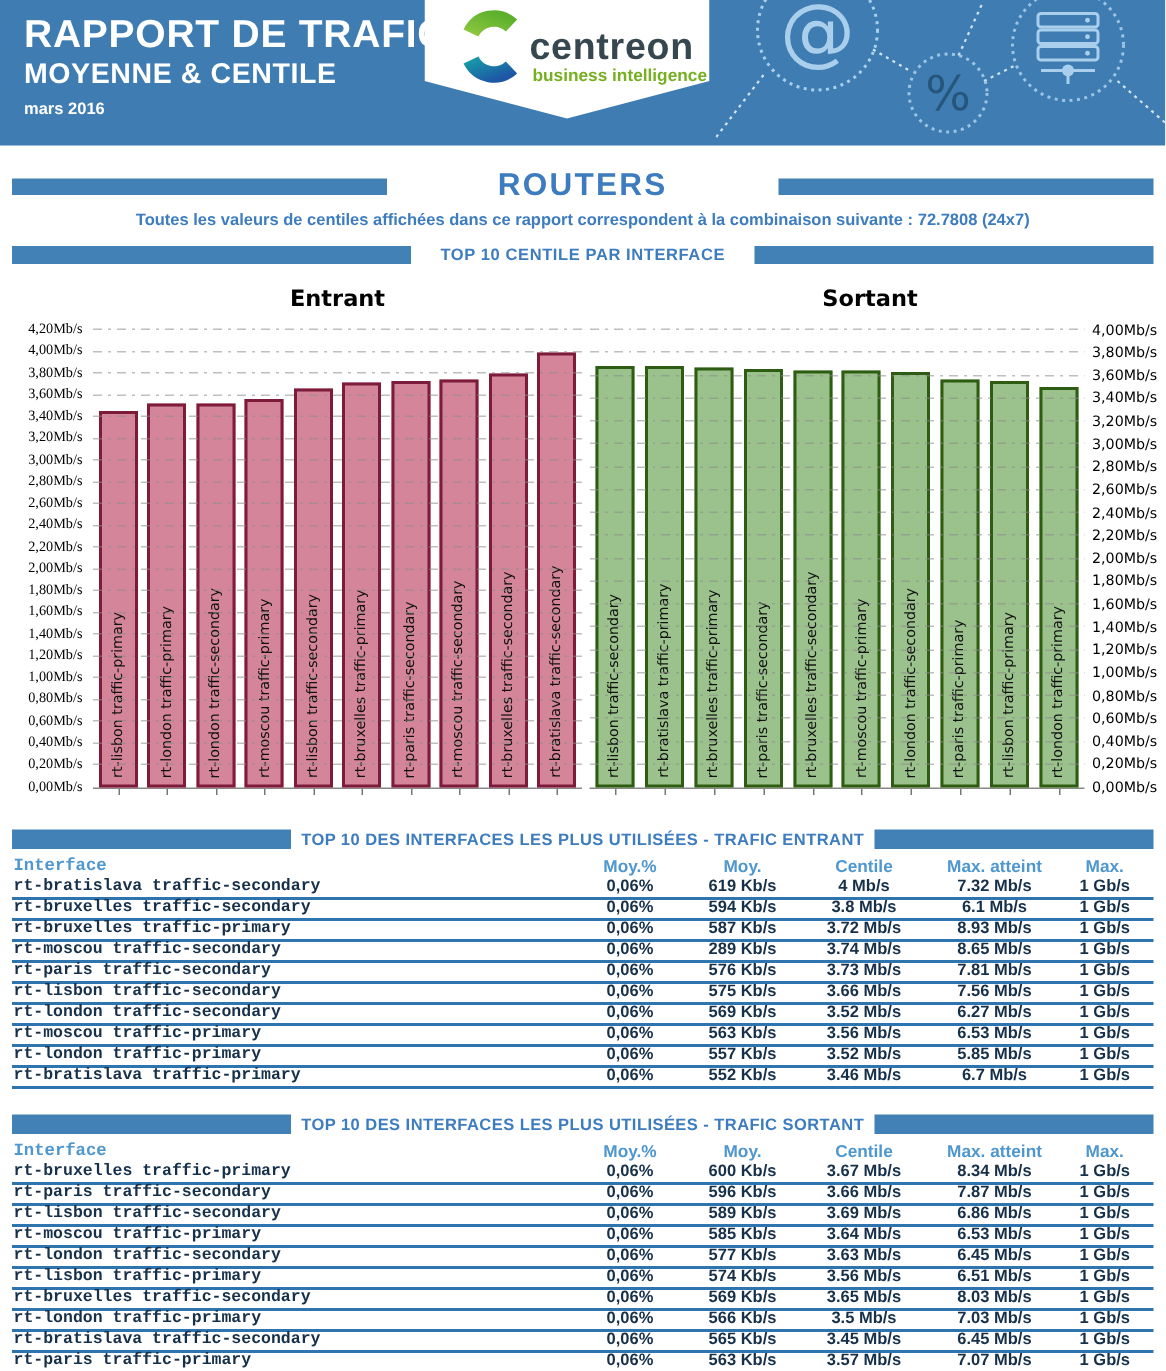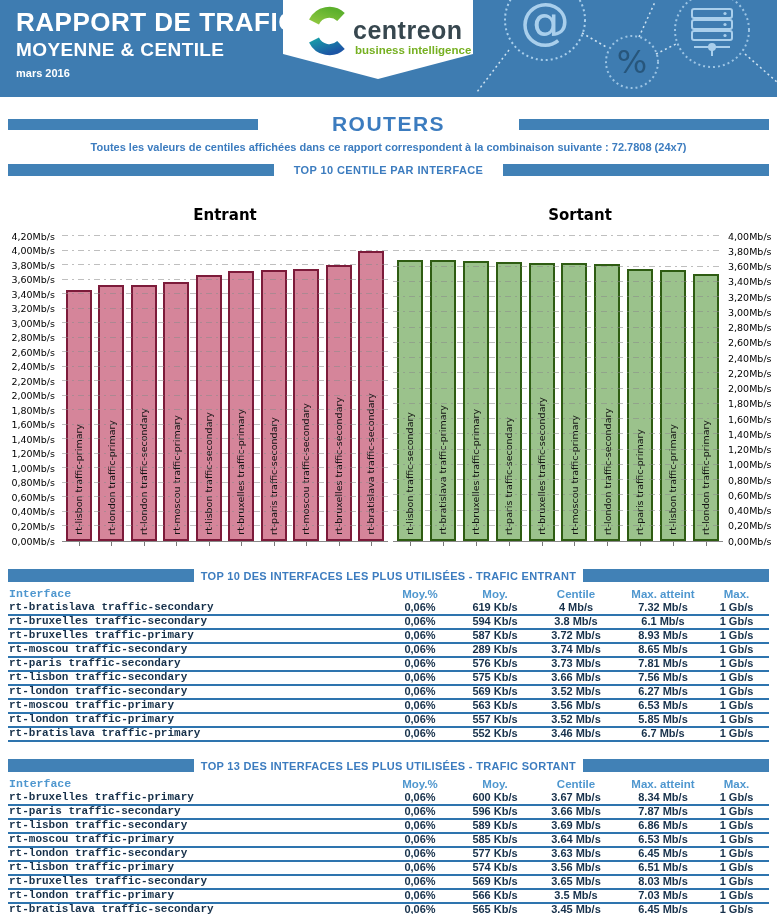--- a/index.html
+++ b/index.html
@@ -21,27 +21,27 @@
   .band-title{flex:1;text-align:center;font-weight:bold;color:#3c7cbf;white-space:nowrap;}
   .routers-band{margin-top:15px;}
   .routers-band .band-bar{width:250px;height:11px;}
   .routers-band .band-title{font-size:21px;letter-spacing:1.5px;}
   .note{margin-top:5px;text-align:center;font-size:11px;font-weight:bold;color:#3c7cbf;}
   .centile-band{margin-top:11px;}
   .centile-band .band-bar{width:266px;height:12px;}
   .centile-band .band-title{font-size:11px;letter-spacing:.4px;}
 
   
-  .charts{position:relative;height:348px;margin-top:28px;
+  .charts{position:relative;height:348px;margin-top:12px;
           font-family:"DejaVu Sans",sans-serif;padding-left:30px;}
   .chart-title{position:absolute;top:2px;text-align:center;font-size:15px;font-weight:bold;color:#000;}
   #title-entrant{left:62px;width:326px;}
   #title-sortant{left:415px;width:330px;}
   .yaxis{position:absolute;top:32px;height:305px;}
-  #yaxis-left{left:0;width:58px;}
+  #yaxis-left{left:0;width:58px;font-family:Liberation Serif, serif;}
   #yaxis-right{left:723px;width:54px;}
   .ytick{position:absolute;right:3px;font-size:9.5px;color:#000;white-space:nowrap;line-height:1;}
   #yaxis-right .ytick{left:5px;right:auto;}
   .plot{position:absolute;top:32px;height:305px;border-bottom:1px solid #888;}
   #plot-entrant{left:62px;width:326px;}
   #plot-sortant{left:393px;width:330px;}
   .bars{position:absolute;left:0;right:0;top:0;bottom:0;display:flex;align-items:flex-end;
         justify-content:space-between;padding:0 4px;z-index:2;}
   .bar{position:relative;width:26px;border:2px solid;box-sizing:border-box;
        display:flex;align-items:flex-end;justify-content:center;}
@@ -412,21 +412,21 @@
             <td>6.7 Mb/s</td>
             <td>1 Gb/s</td>
           </tr>
         </tbody>
       </table>
   </section>
 
   <section class="table-section">
     <div class="band table-band">
       <div class="band-bar"></div>
-      <div class="band-title">TOP 13 DES INTERFACES LES PLUS UTILISÉES - TRAFIC SORTANT</div>
+      <div class="band-title">TOP 10 DES INTERFACES LES PLUS UTILISÉES - TRAFIC SORTANT</div>
       <div class="band-bar"></div>
     </div>
     <table class="data-table">
         <colgroup>
           <col style="width: 372px;">
           <col style="width: 80px;">
           <col style="width: 70px;">
           <col style="width: 92px;">
           <col style="width: 82px;">
           <col style="width: 65px;">

